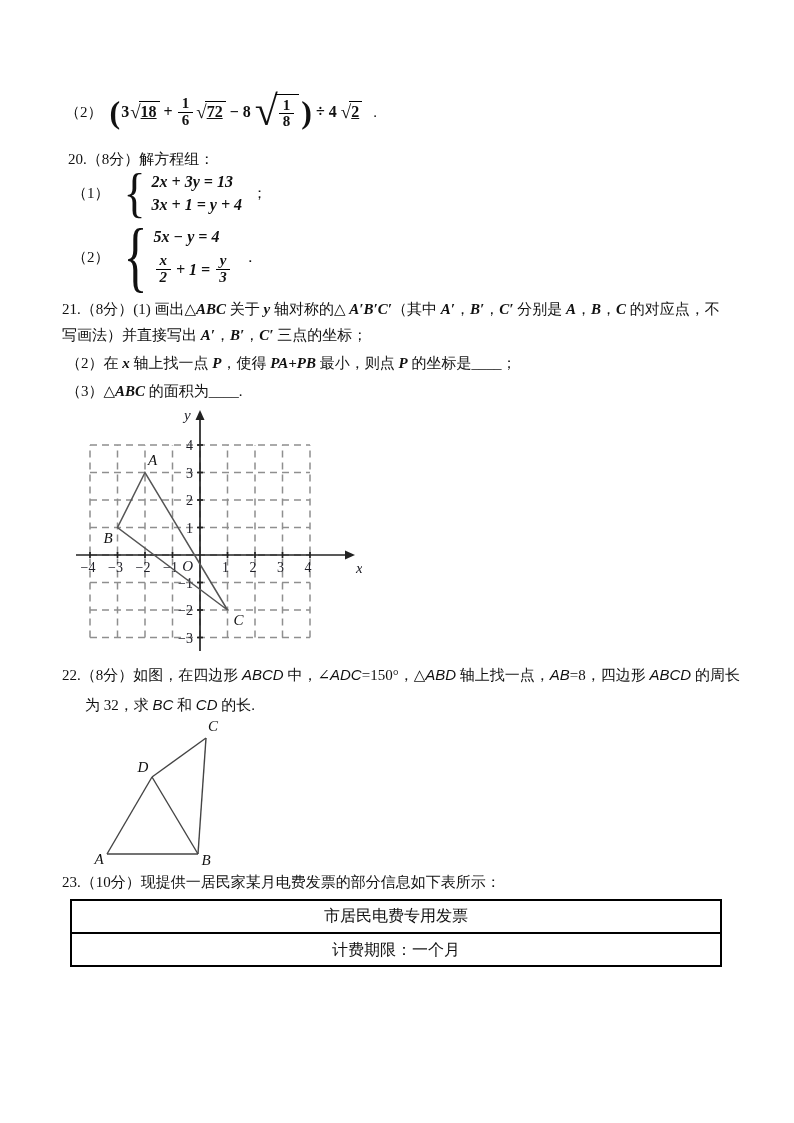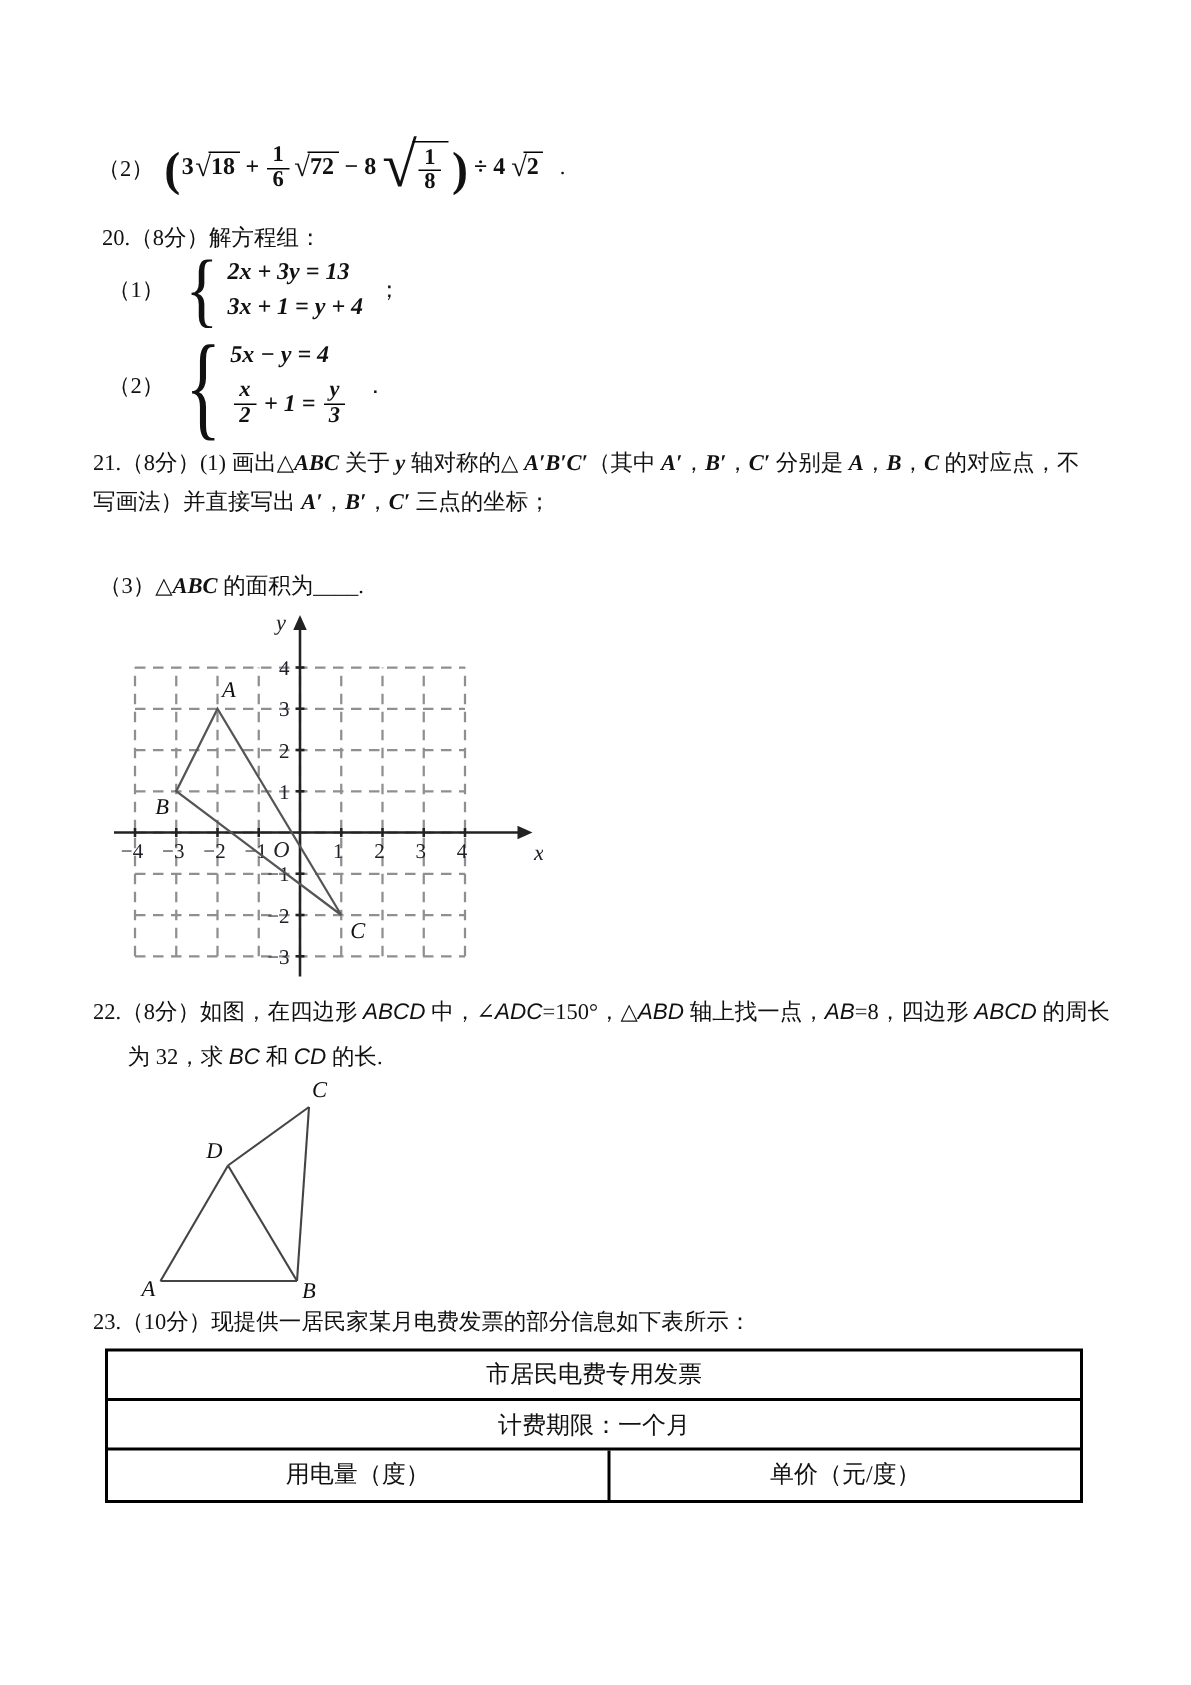--- a/index.html
+++ b/index.html
@@ -20,21 +20,21 @@
   .bigp { font-size:32px; font-weight:bold; line-height:0; padding:0 1px; }
   .op { font-weight:bold; font-size:16px; padding:0 3px; }
   .num-b { font-weight:bold; font-size:16px; }
   .frac { display:inline-flex; flex-direction:column; align-items:center; line-height:1.05;
           font-weight:bold; font-size:15px; margin:0 2px; vertical-align:middle; }
   .frac .fnum { padding:0 4px; border-bottom:1.6px solid #000; }
   .frac .fden { padding:0 4px; }
   .frac .it { font-style:italic; }
   .sqrt { display:inline-flex; align-items:flex-start; margin:0 1px; }
   .sqrt .sign { font-weight:bold; font-size:19px; line-height:1.15; margin-right:-2px; }
-  .sqrt .body { border-top:1.7px solid #000; padding:1px 3px 0 2px; font-weight:bold; font-size:16px; }
+  .sqrt .body { border-top:1.7px solid #000; padding:1px 3px 0 2px; font-weight:bold; font-size:16px;text-decoration:underline; }
   .sqrt.tall { align-items:center; }
   .sqrt.tall .sign { font-size:42px; font-weight:normal; line-height:0.9; margin-right:-3px; }
   .sqrt.tall .body { padding-top:3px; }
 
   
   .system-row { display:flex; align-items:center; }
   .brace { font-weight:normal; line-height:0.9; margin:0 2px 0 8px; }
   .brace.b1 { font-size:46px; transform:scaleY(1.2); }
   .brace.b2 { font-size:50px; transform:scaleY(1.55); }
   .eqs { display:flex; flex-direction:column; justify-content:center; margin-left:4px; }
@@ -132,20 +132,21 @@
           <span class="fnum it">y</span>
           <span class="fden">3</span>
         </span>
       </span>
     </span>
     <span class="tail">．</span>
   </div>
 
   <div class="abs seg-line" style="left:62px; top:299px;"><span>21.（8分）(1) 画出</span><span class="math">△ABC</span><span> 关于 </span><span class="math">y</span><span> 轴对称的△ </span><span class="math">A′B′C′</span><span>（其中 </span><span class="math">A′</span><span>，</span><span class="math">B′</span><span>，</span><span class="math">C′</span><span> 分别是 </span><span class="math">A</span><span>，</span><span class="math">B</span><span>，</span><span class="math">C</span><span> 的对应点，不</span></div>
   <div class="abs seg-line" style="left:62px; top:325px;"><span>写画法）并直接写出 </span><span class="math">A′</span><span>，</span><span class="math">B′</span><span>，</span><span class="math">C′</span><span> 三点的坐标；</span></div>
+  <div class="abs seg-line" style="left:66px; top:353px;"><span>（2）在 </span><span class="math">x</span><span> 轴上找一点 </span><span class="math">P</span><span>，使得 </span><span class="math">PA+PB</span><span> 最小，则点 </span><span class="math">P</span><span> 的坐标是____；</span></div>
   <div class="abs seg-line" style="left:66px; top:381px;"><span>（3）</span><span class="math">△ABC</span><span> 的面积为____.</span></div>
 
   <svg class="abs" style="left:62px; top:406px;" width="300" height="252" viewBox="0 0 300 252">
       <line x1="28" y1="231.5" x2="28" y2="39" class="grid"></line>
       <line x1="55.5" y1="231.5" x2="55.5" y2="39" class="grid"></line>
       <line x1="83" y1="231.5" x2="83" y2="39" class="grid"></line>
       <line x1="110.5" y1="231.5" x2="110.5" y2="39" class="grid"></line>
       <line x1="138" y1="231.5" x2="138" y2="39" class="grid"></line>
       <line x1="165.5" y1="231.5" x2="165.5" y2="39" class="grid"></line>
       <line x1="193" y1="231.5" x2="193" y2="39" class="grid"></line>
@@ -215,19 +216,15 @@
       <text x="126" y="151" text-anchor="middle" class="ptlabel">B</text>
       <text x="133" y="17" text-anchor="middle" class="ptlabel">C</text>
       <text x="63" y="58" text-anchor="middle" class="ptlabel">D</text>
     </svg>
 
   <div class="abs seg-line" style="left:62px; top:872px;">23.（10分）现提供一居民家某月电费发票的部分信息如下表所示：</div>
 
   <div class="bill-table">
     <div class="t-row r1">市居民电费专用发票</div>
     <div class="t-row r2">计费期限：一个月</div>
-    <div class="t-row r3">
-      <div class="t-cell c1">用电量（度）</div>
-      <div class="t-cell c2">单价（元/度）</div>
-    </div>
   </div>
 
 </div>
 
 </body></html>

